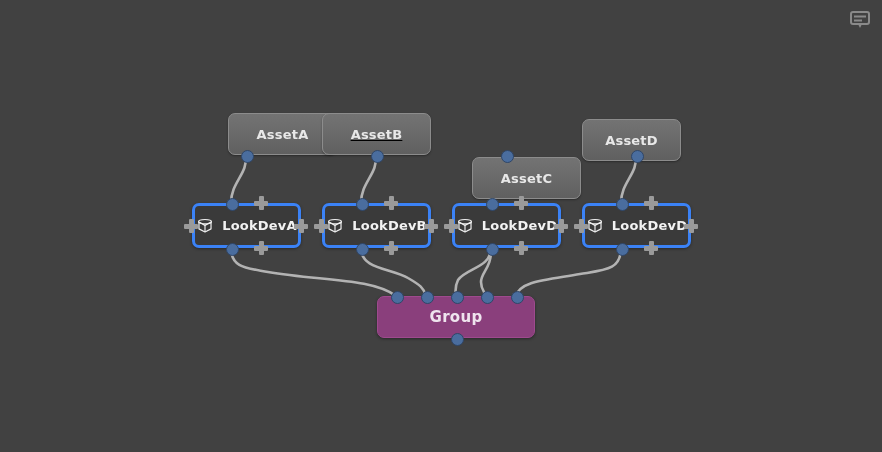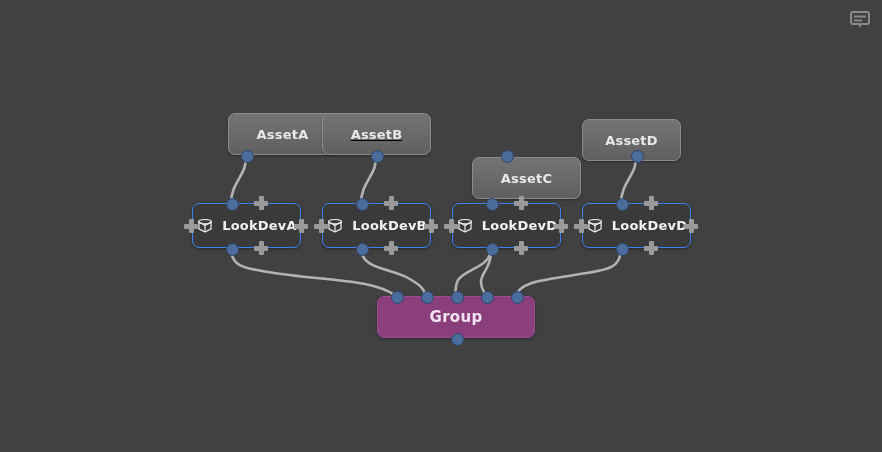--- a/index.html
+++ b/index.html
@@ -68,21 +68,21 @@
   .node.asset .node-label {
     color: #e8e8e8;
     font-size: 13px;
     font-weight: bold;
     letter-spacing: .2px;
   }
 
   
   .node.lookdev {
     background: #3a3a3a;
-    border: 1px solid #3b82f6;
+    border: 3px solid #3b82f6;
     box-shadow: 0 1px 3px rgba(0,0,0,.4);
     gap: 8px;
   }
   .node.lookdev .node-label {
     color: #f2f2f2;
     font-size: 13px;
     font-weight: bold;
     letter-spacing: .2px;
   }
 

